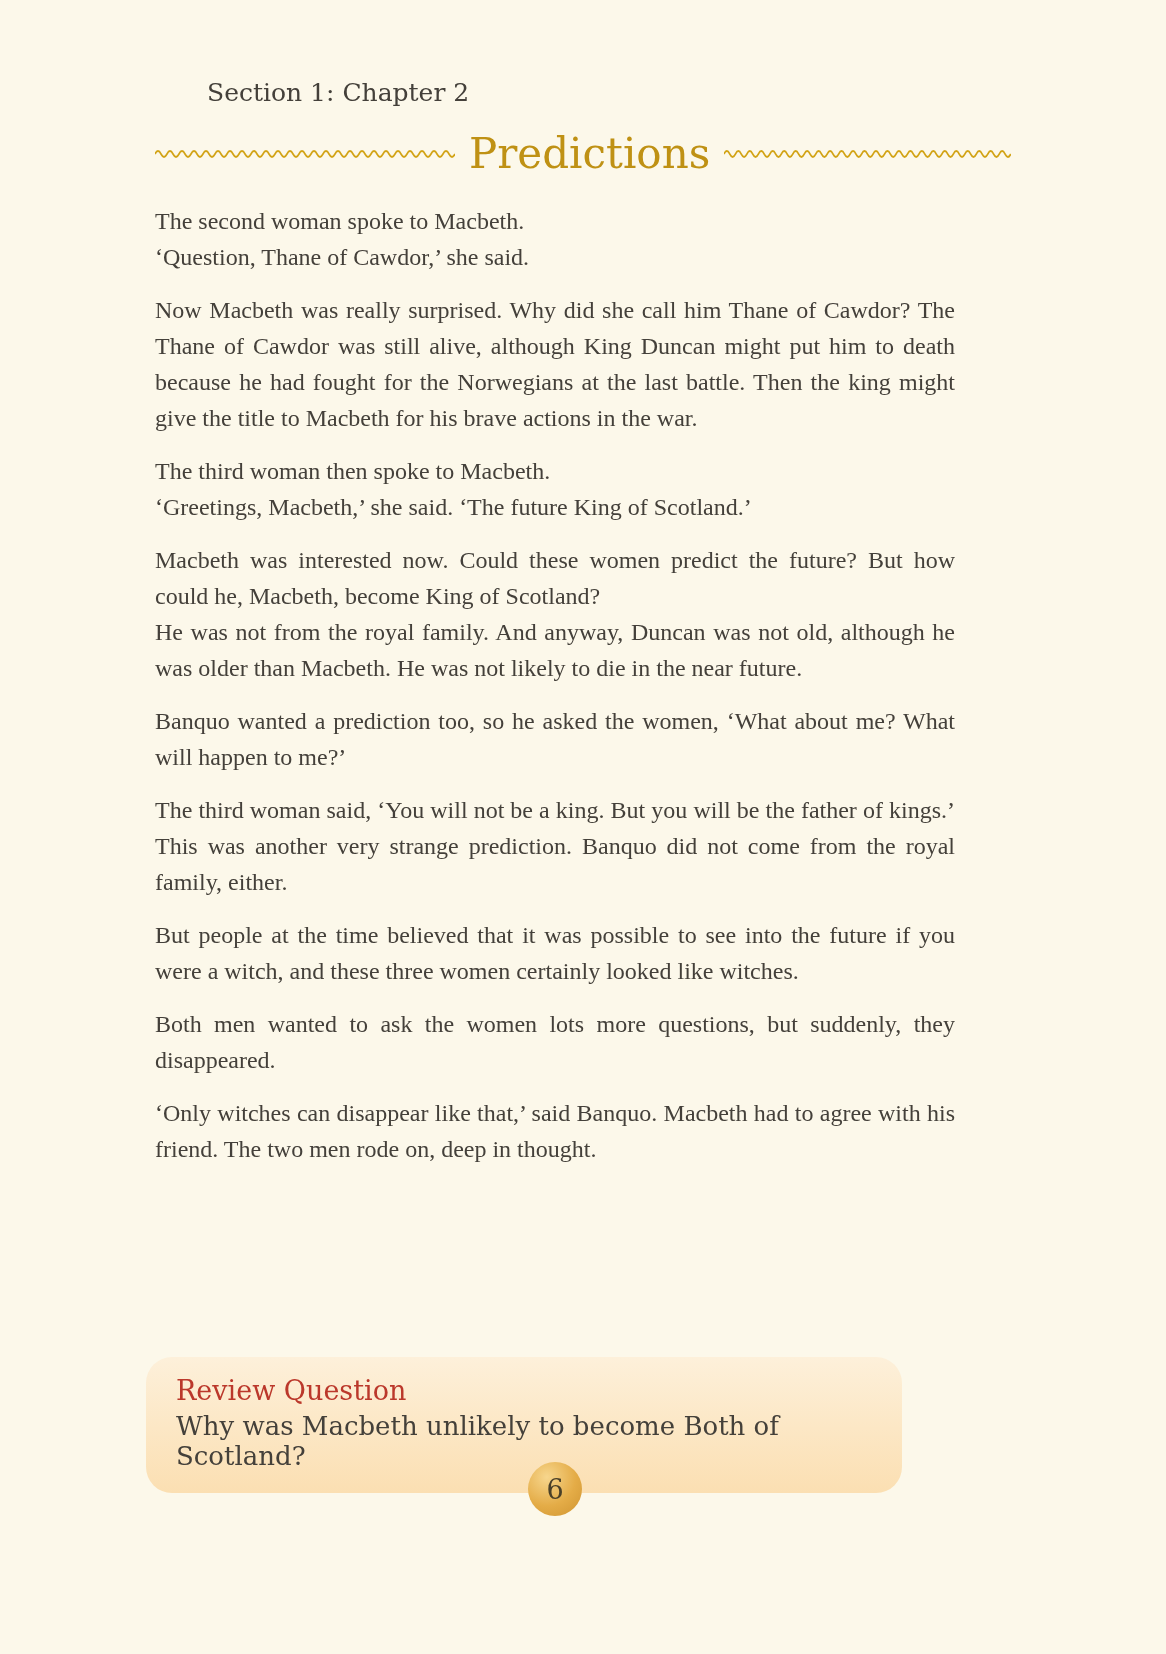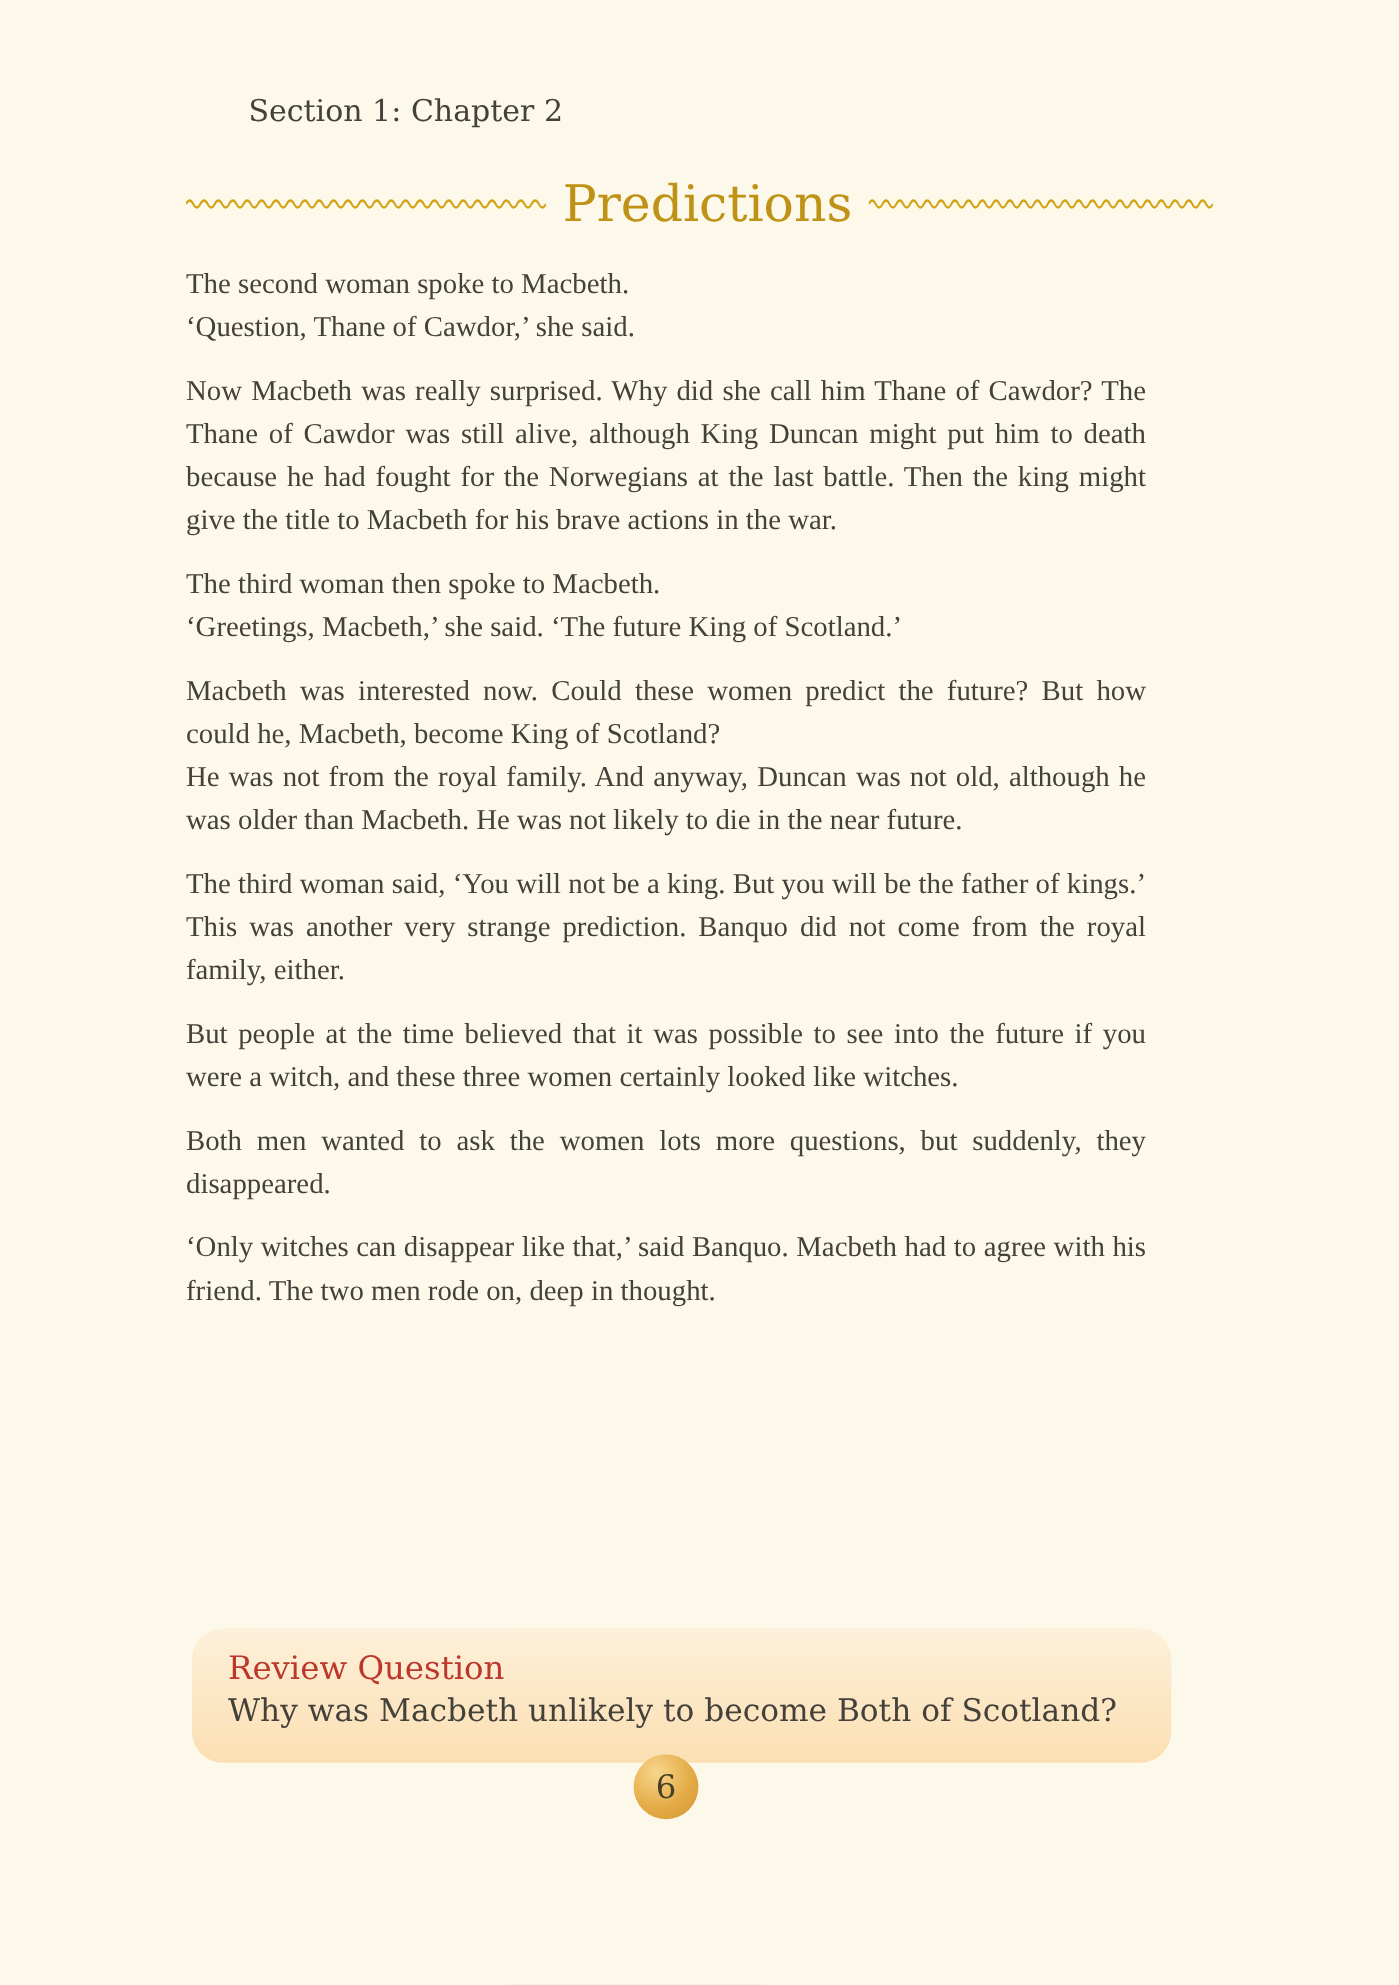--- a/index.html
+++ b/index.html
@@ -12,43 +12,43 @@
     background: var(--page_bg, #fcf8ea);
     font-family: "DejaVu Serif", serif;
     color: var(--ink, #44403a);
     padding: 78px 155px 0 155px;
     overflow: hidden;
   }
   .chapter-header { font-size: 25px; padding-left: 52px; color: var(--ink, #44403a); }
   .chapter-header .section { font-weight: normal; }
   .chapter-header .chapter { margin-left: 8px; margin-top: 28px; }
 
-  .title-row { display: flex; align-items: center; margin-top: 40px; width: 856px; }
+  .title-row { display: flex; align-items: center; margin-top: 24px; width: 856px; }
   .squiggle { height: 14px; display: block; }
   .squiggle.left { width: 300px; }
   .squiggle.right { flex: 1; }
   .squiggle path { stroke: var(--squiggle_gold, #d2a315); stroke-width: 1.7; fill: none; }
   .chapter-title {
     font-size: 42px;
     font-weight: normal;
     color: var(--title_gold, #bf9114);
     margin: 0 14px;
     white-space: nowrap;
     line-height: 1.1;
   }
 
   .body-text { width: 800px; margin-top: 26px; font-size: 24px; line-height: 36px; }
   .para { margin-bottom: 17px; font-family: Liberation Serif, serif; }
   .line { text-align: justify; }
 
   .review-box {
     position: absolute;
-    left: 160px;
+    left: 146px;
     top: 1357px;
-    width: 816px;
+    width: 756px;
     min-height: 112px;
     border-radius: 26px;
     background: linear-gradient(180deg, #fdf0da 0%, #fbdfb2 100%);
     padding: 18px 20px 22px 30px;
   }
   .review-heading { color: var(--review_red, #bb382b); font-size: 27px; margin-bottom: 5px; }
   .review-question { font-size: 26px; color: var(--ink, #44403a); }
 
   .page-badge {
     position: absolute;
@@ -93,20 +93,23 @@
     </div>
     <div class="para">
       <div class="line">The third woman then spoke to Macbeth.</div>
       <div class="line">‘Greetings, Macbeth,’ she said. ‘The future King of Scotland.’</div>
     </div>
     <div class="para">
       <div class="line">Macbeth was interested now. Could these women predict the future? But how could he, Macbeth, become King of Scotland?</div>
       <div class="line">He was not from the royal family. And anyway, Duncan was not old, although he was older than Macbeth. He was not likely to die in the near future.</div>
     </div>
     <div class="para">
+      <div class="line">Banquo wanted a prediction too, so he asked the women, ‘What about me? What will happen to me?’</div>
+    </div>
+    <div class="para">
       <div class="line">The third woman said, ‘You will not be a king. But you will be the father of kings.’ This was another very strange prediction. Banquo did not come from the royal family, either.</div>
     </div>
     <div class="para">
       <div class="line">But people at the time believed that it was possible to see into the future if you were a witch, and these three women certainly looked like witches.</div>
     </div>
     <div class="para">
       <div class="line">Both men wanted to ask the women lots more questions, but suddenly, they disappeared.</div>
     </div>
     <div class="para">
       <div class="line">‘Only witches can disappear like that,’ said Banquo. Macbeth had to agree with his friend. The two men rode on, deep in thought.</div>

